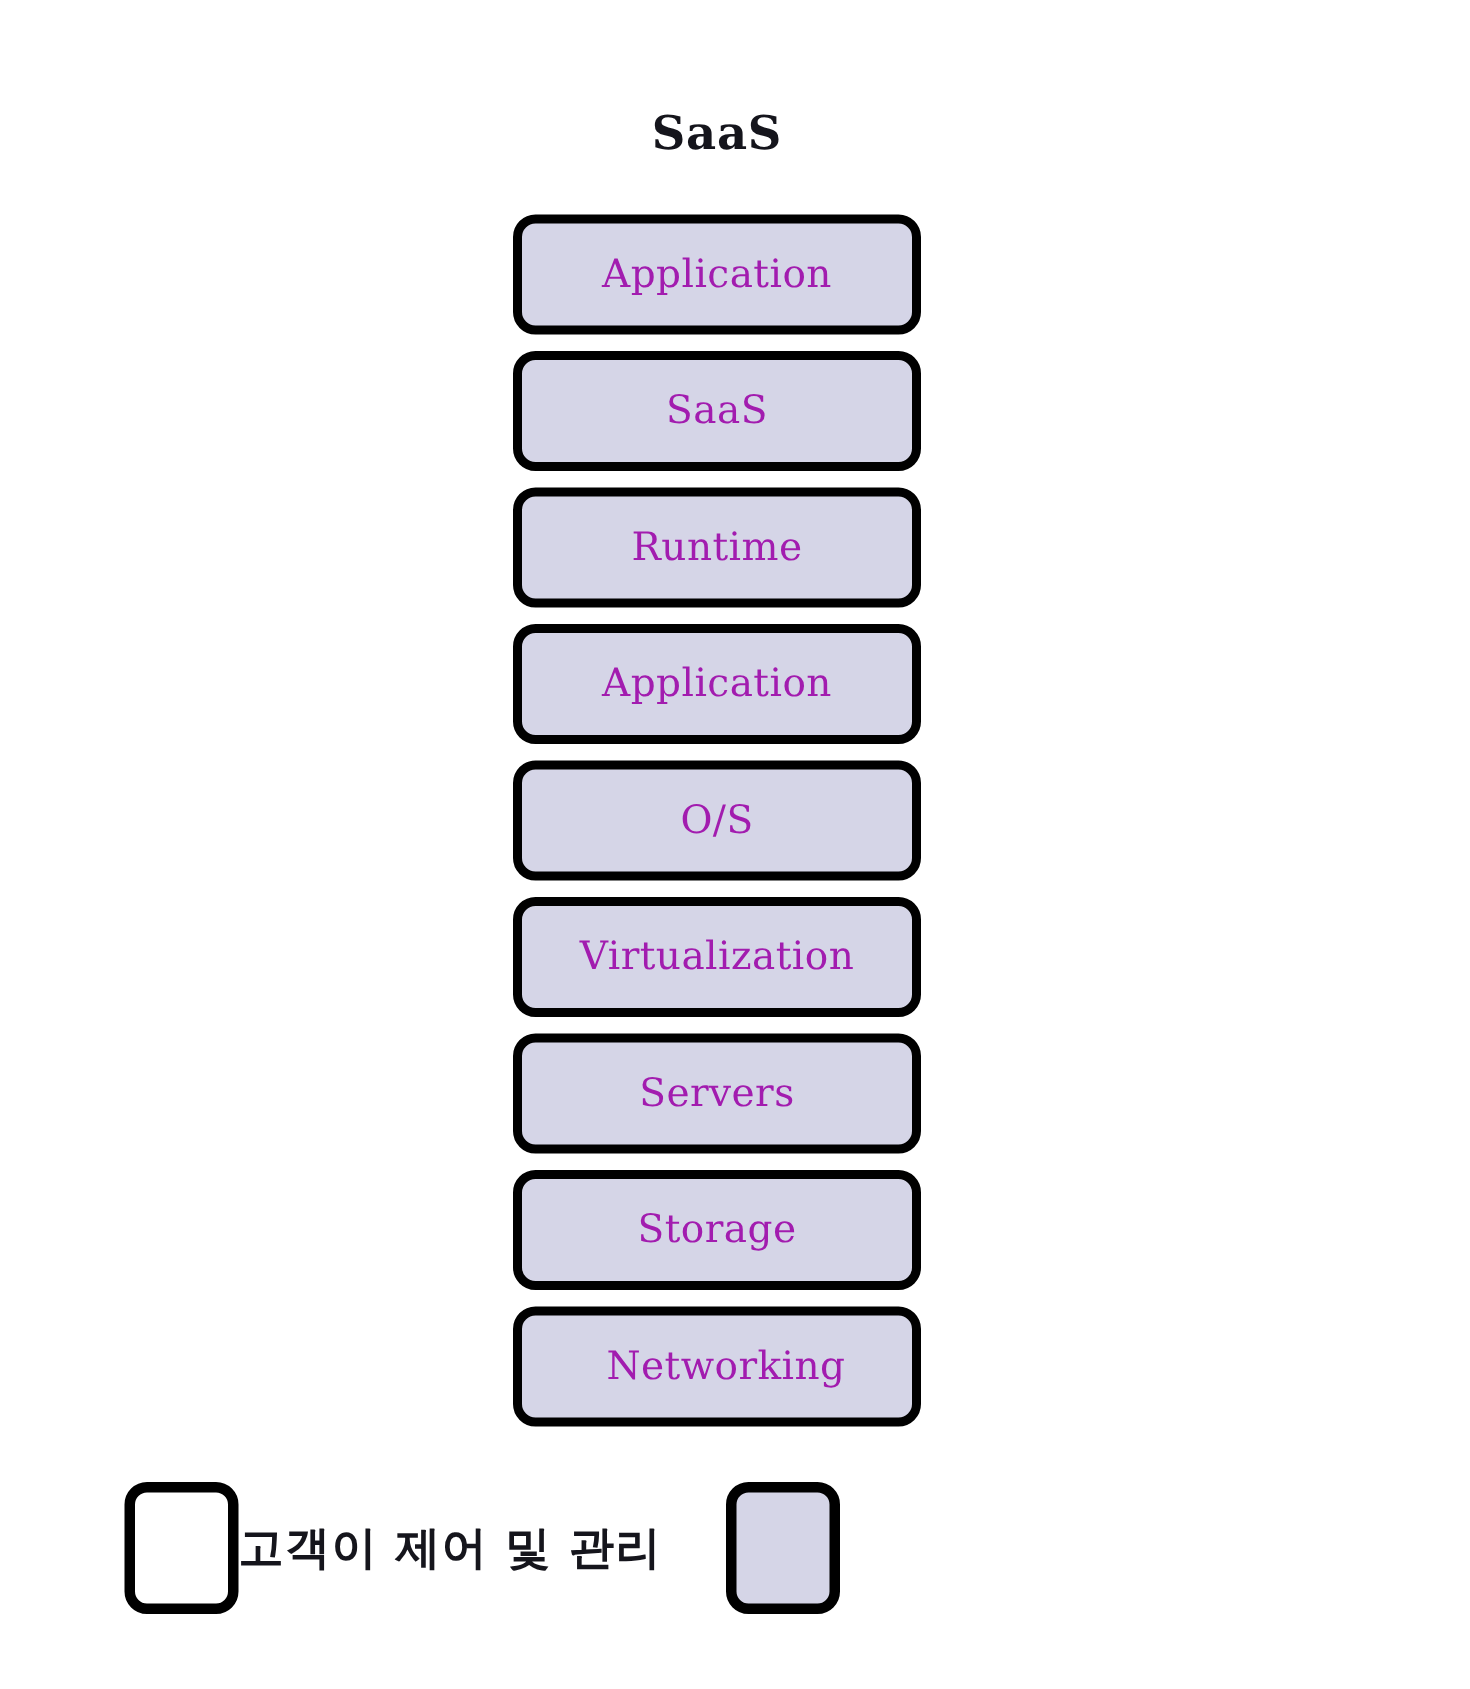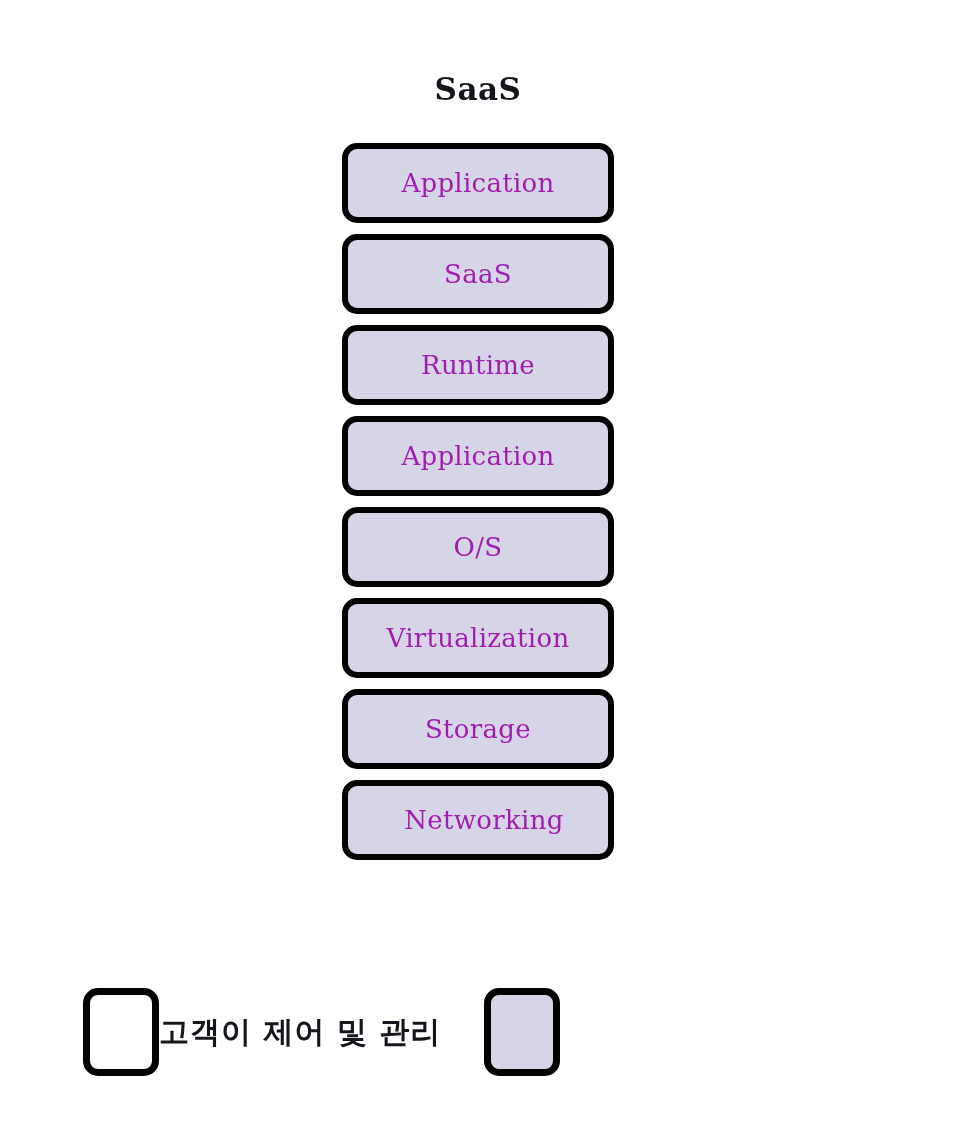--- a/index.html
+++ b/index.html
@@ -107,20 +107,23 @@
       <div class="layer-box" style="background-color: rgb(213, 213, 231);">
         <span class="layer-label">Application</span>
       </div>
       <div class="layer-box" style="background-color: rgb(213, 213, 231);">
         <span class="layer-label">O/S</span>
       </div>
       <div class="layer-box" style="background-color: rgb(213, 213, 231);">
         <span class="layer-label">Virtualization</span>
       </div>
       <div class="layer-box" style="background-color: rgb(213, 213, 231);">
+        <span class="layer-label">Servers</span>
+      </div>
+      <div class="layer-box" style="background-color: rgb(213, 213, 231);">
         <span class="layer-label">Storage</span>
       </div>
       <div class="layer-box" style="background-color: rgb(213, 213, 231); padding-left: 12px;">
         <span class="layer-label">Networking</span>
       </div>
     </div>
 
   <div class="legend">
     <span class="legend-swatch" style="background-color: rgb(255, 255, 255);"></span>
     <span class="legend-label first">고객이 제어 및 관리</span>

